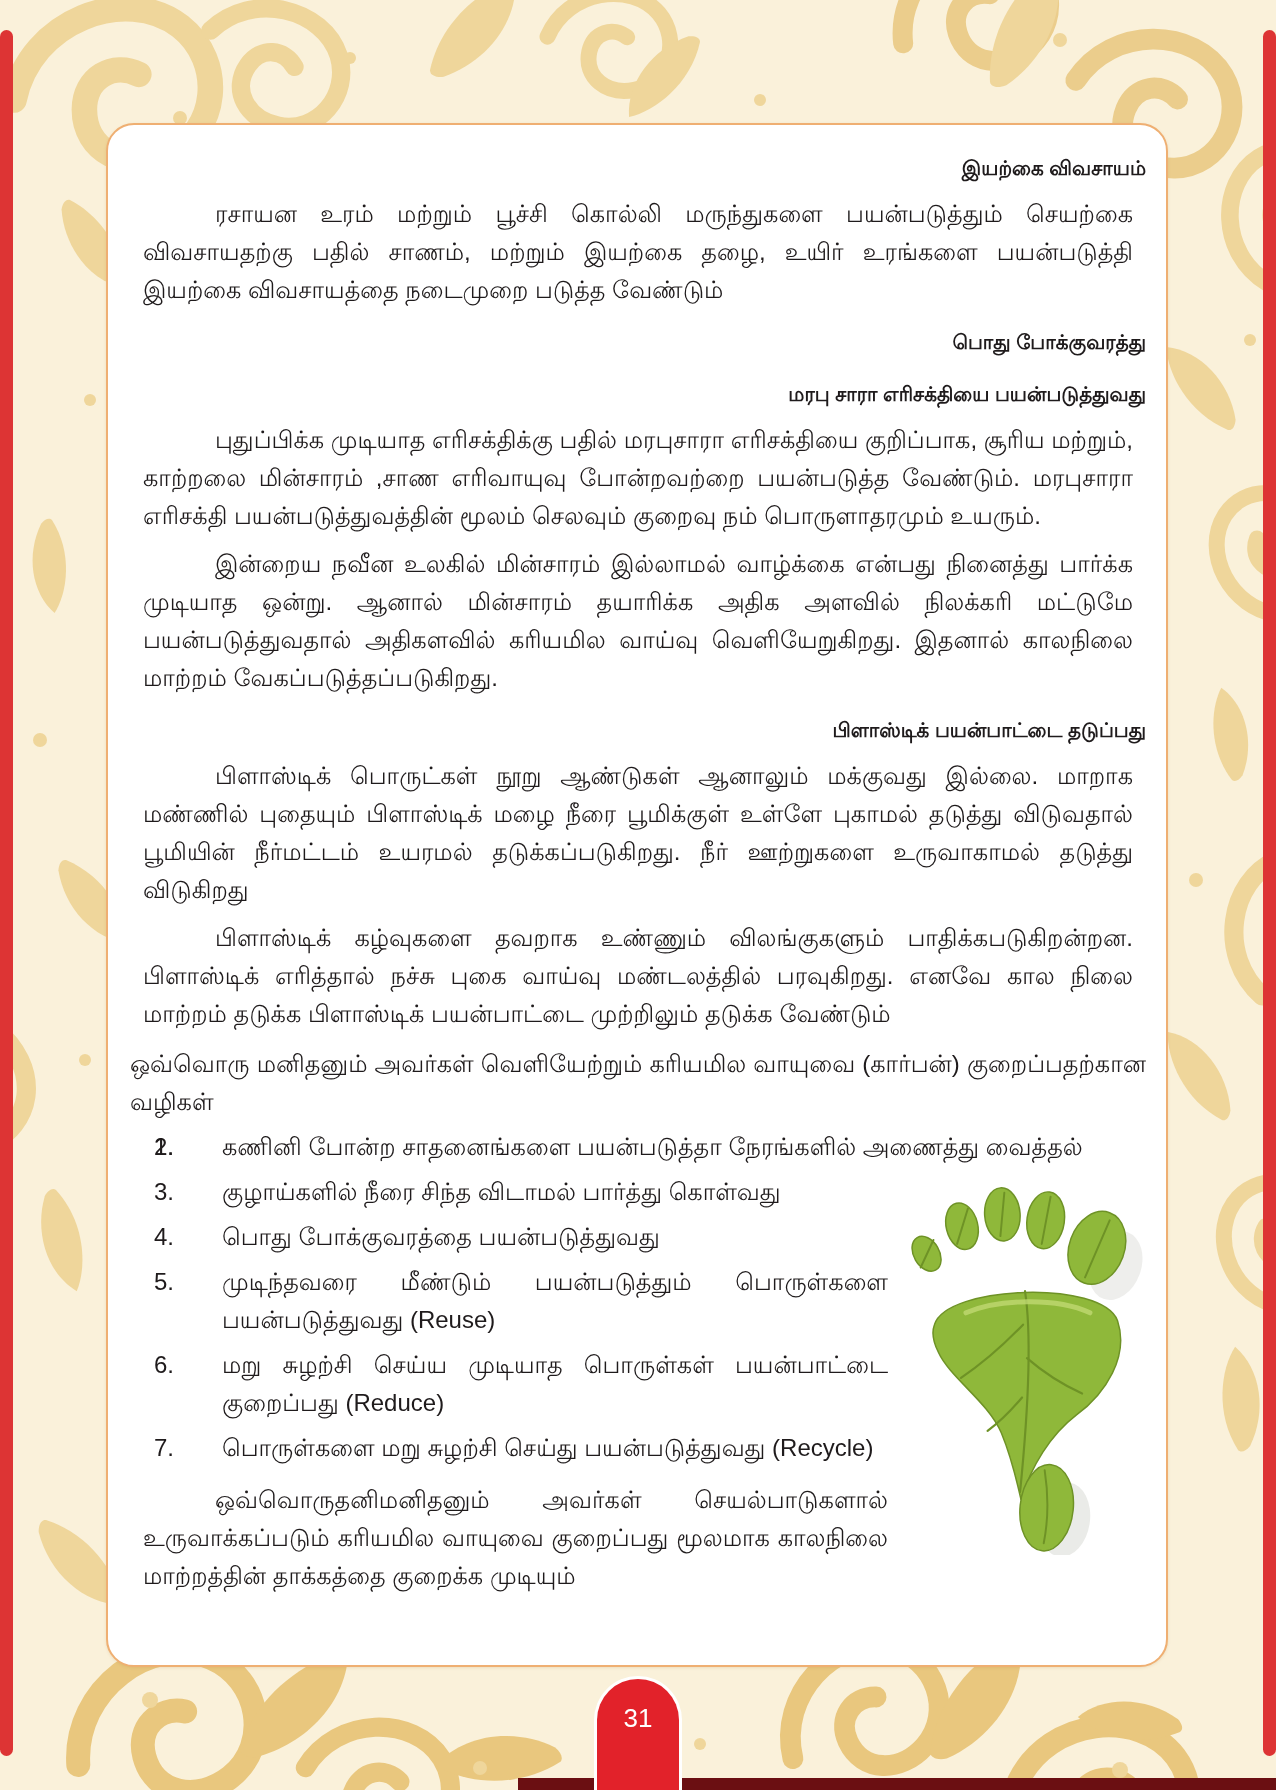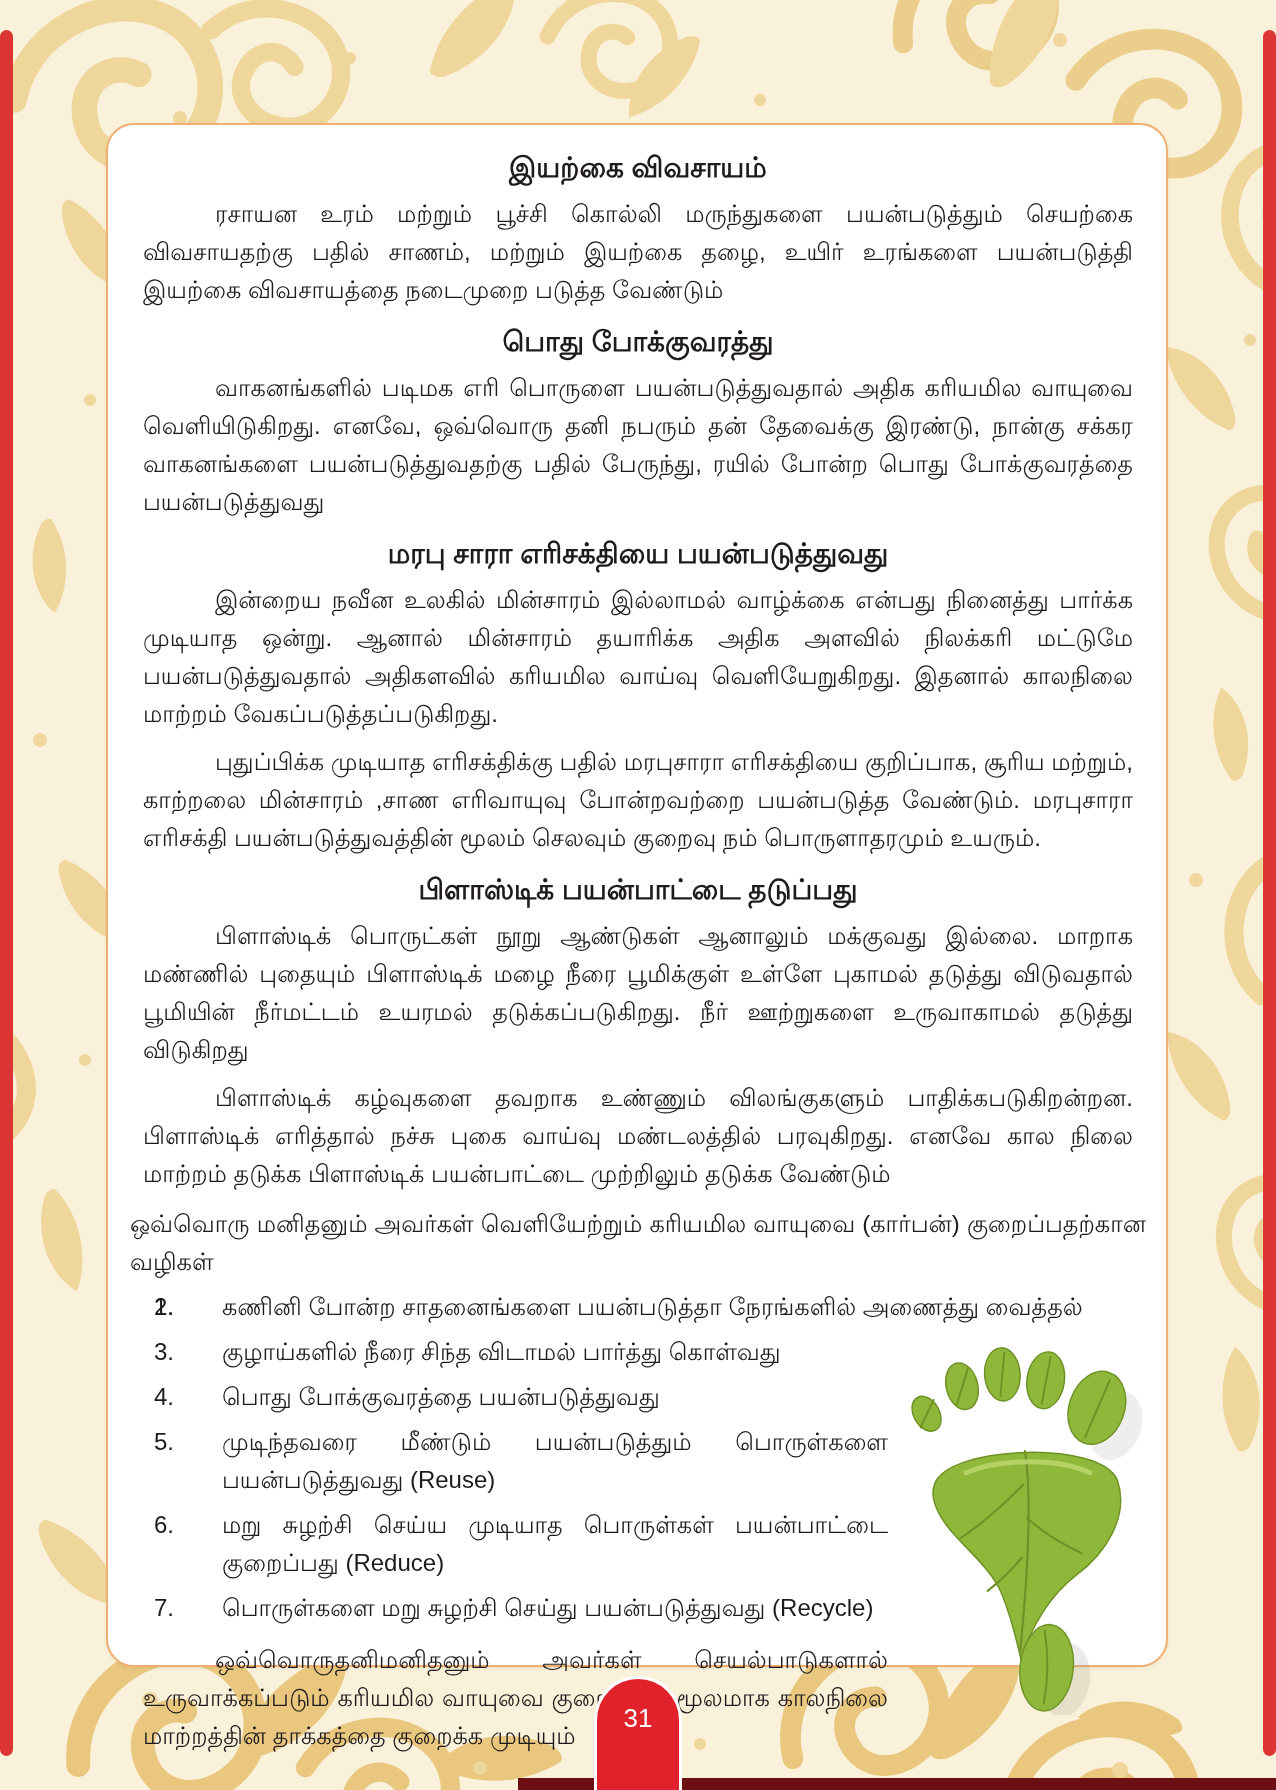--- a/index.html
+++ b/index.html
@@ -7,21 +7,21 @@
         font-family:"Liberation Sans",sans-serif;}
   .ornaments{position:absolute;left:0;top:0;z-index:0;}
   .edge-bar{position:absolute;top:30px;width:13px;height:1726px;background:#DD3434;border-radius:8px;z-index:1;}
   .edge-bar.left{left:0;}
   .edge-bar.right{right:0;}
   .footer-strip{position:absolute;right:0;bottom:0;width:758px;height:12px;background:#6B0F12;z-index:1;}
   .card{position:absolute;left:106px;top:123px;width:1062px;height:1544px;box-sizing:border-box;
         background:#FFFFFF;border:2px solid #EFAF72;border-radius:28px;
         padding:10px 20px 18px 22px;z-index:2;color:#1F1B1C;font-size:24px;line-height:38px;
         text-align:justify;box-shadow:0 1px 3px rgba(160,120,40,0.15);}
-  .head{font-weight:bold;margin:14px 0 6px;text-align:center;font-size:28px;}
+  .head{font-weight:bold;margin:14px 0 6px;text-align:right;font-size:20px;}
   .para{margin:8px 13px 10px;text-indent:72px;}
   .intro{margin:12px 0 0;text-indent:0;}
   .list{margin:0;}
   .li{position:relative;padding-left:92px;margin:7px 0;}
   .num{position:absolute;left:24px;top:0;}
   .foot-float{float:right;width:242px;height:380px;margin:2px 0 4px 16px;}
   .closing{margin-top:14px;}
   .page-badge{position:absolute;left:50%;transform:translateX(-50%);top:1676px;width:88px;height:114px;
         background:#E2222A;border:3px solid #FFFFFF;border-bottom:none;border-radius:46px 46px 0 0;
         z-index:3;display:flex;justify-content:center;align-items:flex-start;padding-top:24px;
@@ -95,25 +95,24 @@
   <div class="edge-bar left"></div>
   <div class="edge-bar right"></div>
   <div class="footer-strip"></div>
 
   <div class="card">
 
     <h3 class="head">இயற்கை விவசாயம்</h3>
     <p class="para">ரசாயன உரம் மற்றும் பூச்சி கொல்லி மருந்துகளை பயன்படுத்தும் செயற்கை விவசாயதற்கு பதில் சாணம், மற்றும் இயற்கை தழை, உயிர் உரங்களை பயன்படுத்தி இயற்கை விவசாயத்தை நடைமுறை படுத்த வேண்டும்</p>
 
     <h3 class="head">பொது போக்குவரத்து</h3>
-    <p class="para">வாகனங்களில் படிமக எரி பொருளை பயன்படுத்துவதால் அதிக கரியமில வாயுவை வெளியிடுகிறது. எனவே, ஒவ்வொரு தனி நபரும் தன் தேவைக்கு இரண்டு, நான்கு  சக்கர வாகனங்களை பயன்படுத்துவதற்கு பதில் பேருந்து, ரயில் போன்ற பொது போக்குவரத்தை பயன்படுத்துவது</p>
 
     <h3 class="head">மரபு சாரா எரிசக்தியை பயன்படுத்துவது</h3>
+    <p class="para">புதுப்பிக்க முடியாத எரிசக்திக்கு பதில் மரபுசாரா எரிசக்தியை குறிப்பாக, சூரிய மற்றும், காற்றலை மின்சாரம் ,சாண எரிவாயுவு போன்றவற்றை பயன்படுத்த வேண்டும். மரபுசாரா எரிசக்தி பயன்படுத்துவத்தின் மூலம் செலவும் குறைவு நம் பொருளாதரமும் உயரும்.</p>
     <p class="para">இன்றைய நவீன உலகில் மின்சாரம் இல்லாமல் வாழ்க்கை என்பது நினைத்து பார்க்க முடியாத ஒன்று. ஆனால் மின்சாரம் தயாரிக்க அதிக அளவில் நிலக்கரி மட்டுமே பயன்படுத்துவதால் அதிகளவில் கரியமில வாய்வு வெளியேறுகிறது. இதனால் காலநிலை மாற்றம் வேகப்படுத்தப்படுகிறது.</p>
-    <p class="para">புதுப்பிக்க முடியாத எரிசக்திக்கு பதில் மரபுசாரா எரிசக்தியை குறிப்பாக, சூரிய மற்றும், காற்றலை மின்சாரம் ,சாண எரிவாயுவு போன்றவற்றை பயன்படுத்த வேண்டும். மரபுசாரா எரிசக்தி பயன்படுத்துவத்தின் மூலம் செலவும் குறைவு நம் பொருளாதரமும் உயரும்.</p>
 
     <h3 class="head">பிளாஸ்டிக் பயன்பாட்டை தடுப்பது</h3>
     <p class="para">பிளாஸ்டிக் பொருட்கள் நூறு ஆண்டுகள் ஆனாலும் மக்குவது இல்லை. மாறாக மண்ணில் புதையும் பிளாஸ்டிக் மழை நீரை பூமிக்குள் உள்ளே புகாமல் தடுத்து விடுவதால் பூமியின் நீர்மட்டம் உயரமல் தடுக்கப்படுகிறது. நீர் ஊற்றுகளை உருவாகாமல் தடுத்து விடுகிறது</p>
     <p class="para">பிளாஸ்டிக் கழ்வுகளை தவறாக உண்ணும் விலங்குகளும் பாதிக்கபடுகிறன்றன. பிளாஸ்டிக் எரித்தால் நச்சு புகை வாய்வு மண்டலத்தில் பரவுகிறது. எனவே கால நிலை மாற்றம் தடுக்க பிளாஸ்டிக் பயன்பாட்டை முற்றிலும் தடுக்க வேண்டும்</p>
 
     <p class="intro">ஒவ்வொரு மனிதனும் அவர்கள் வெளியேற்றும் கரியமில வாயுவை (கார்பன்) குறைப்பதற்கான வழிகள்</p>
 
     <div class="list">
       <div class="li">
         <span class="num">1.</span>

